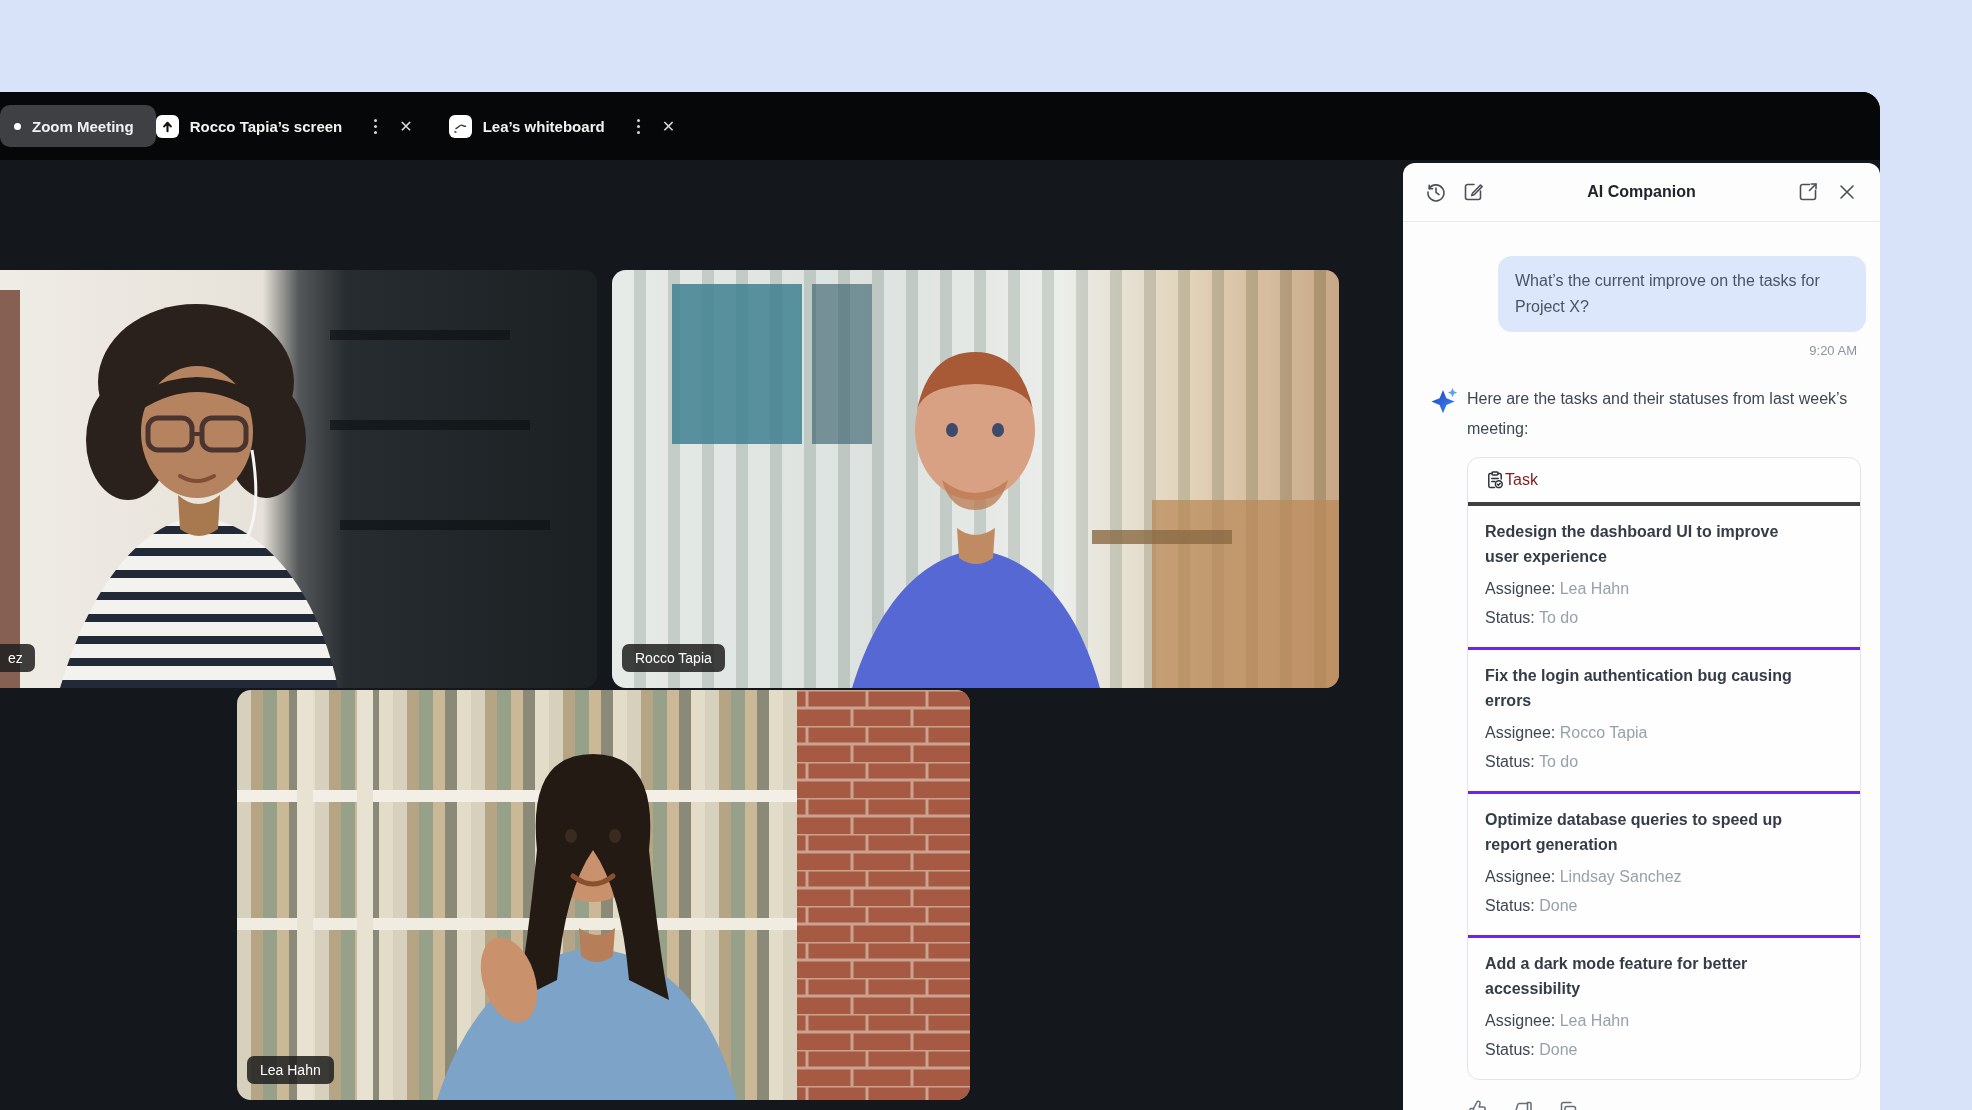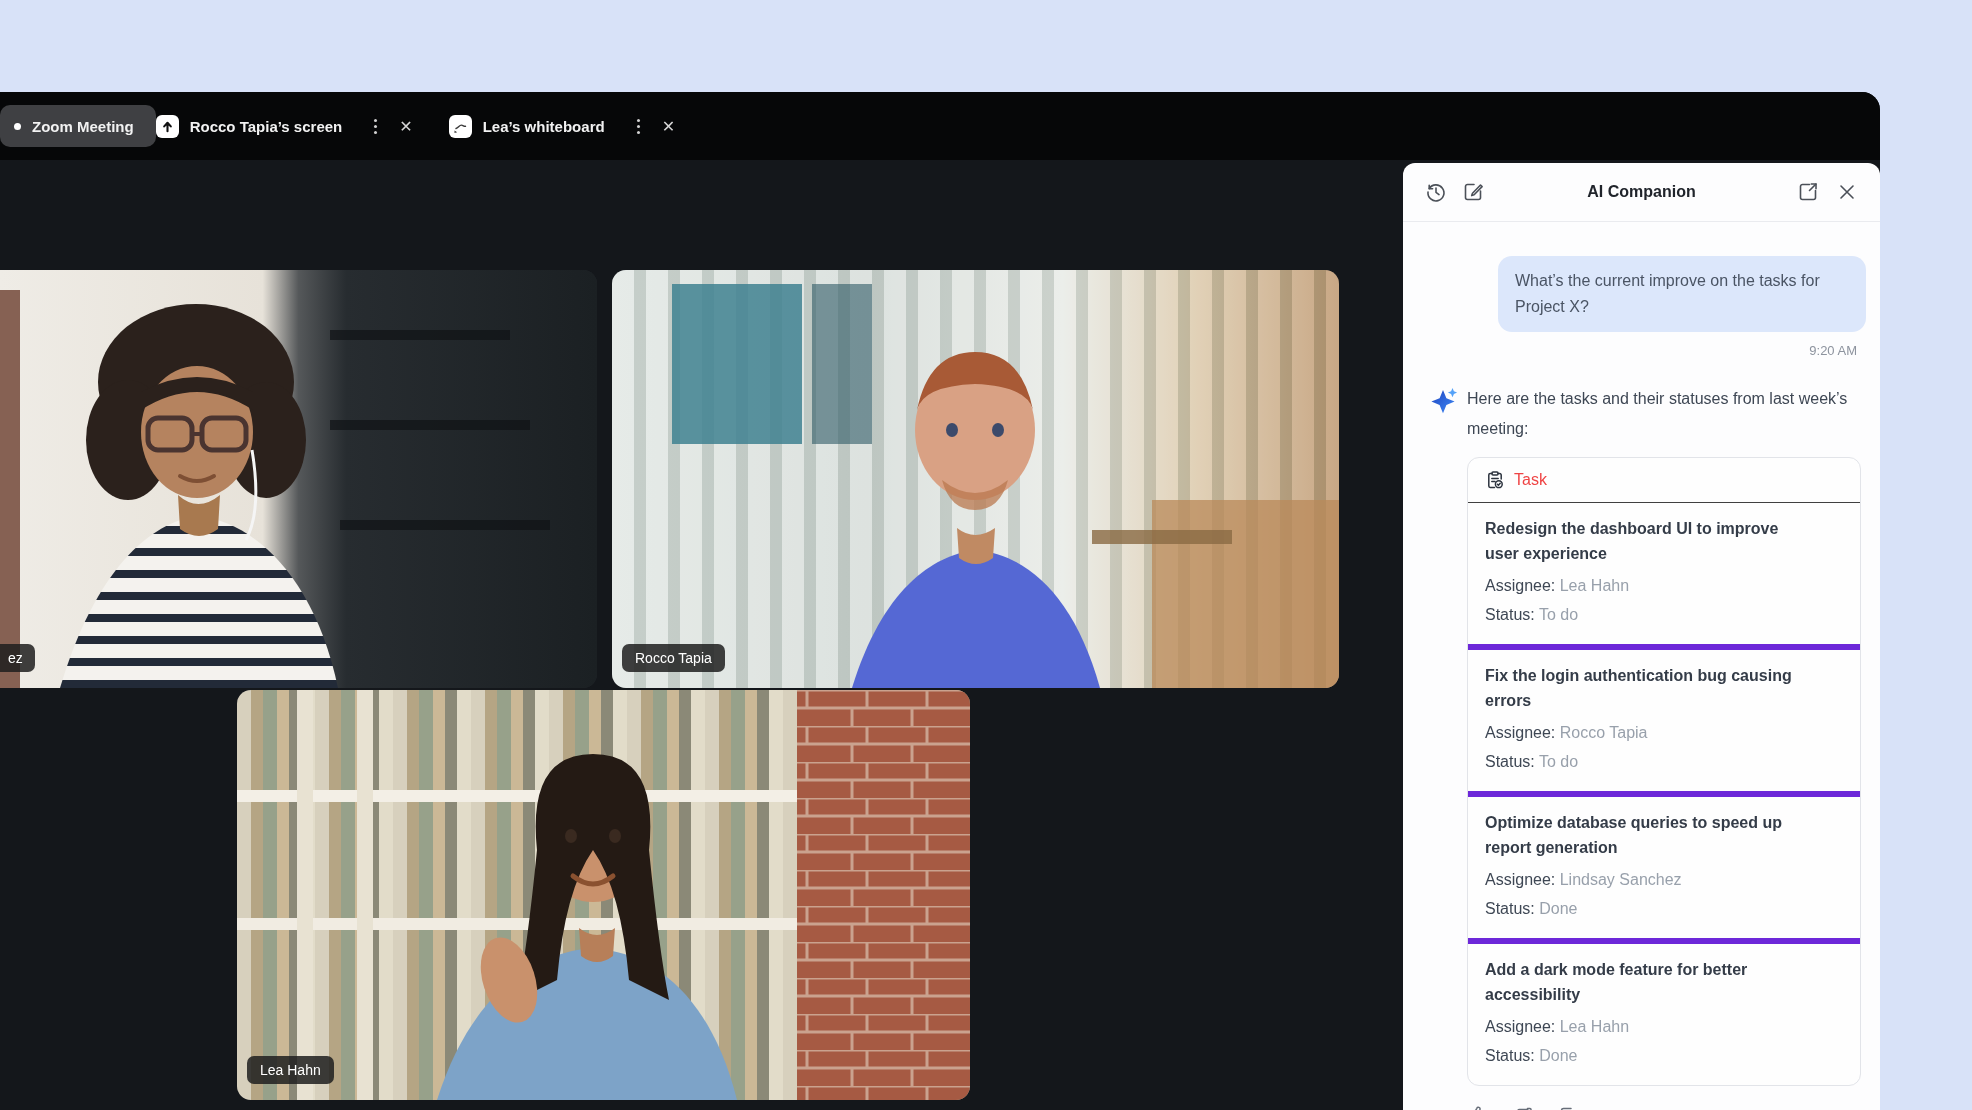--- a/index.html
+++ b/index.html
@@ -48,24 +48,24 @@
 
   .bubble { margin:34px 14px 0 95px; background:#dce7fb; border-radius:14px; padding:12px 17px;
             font-size:16px; line-height:26px; color:#4a5464; }
   .timestamp { text-align:right; margin:11px 23px 0 0; font-size:13px; color:#8d939e; }
 
   .ai-row { display:flex; margin:26px 14px 0 27px; }
   .sparkle { width:30px; height:30px; flex:0 0 30px; margin-right:7px; margin-top:2px; }
   .ai-text { font-size:16px; line-height:30px; color:#3e4754; max-width:385px; }
 
   .task-card { margin:13px 19px 0 64px; border:1px solid #e2e4e9; border-radius:12px; background:#fefefe; }
-  .card-header { display:flex; align-items:center; gap:9px; padding:12px 17px; border-bottom:1px solid #404040;
-                 font-size:16px; color:#ef4444; }
+  .card-header { display:flex; align-items:center; padding:12px 17px; border-bottom:4px solid #404040;
+                 font-size:16px; color:#7f1d1d; }
   .task-item { padding:13px 17px 15px; }
-  .task-item + .task-item { border-top:6px solid #6d28d9; }
+  .task-item + .task-item { border-top:3px solid #6d28d9; }
   .task-title { font-size:16px; font-weight:700; line-height:25px; color:#343c48; max-width:308px; margin-bottom:5px; }
   .meta { font-size:16px; line-height:29px; color:#3e4754; }
   .meta .val { color:#98a0ab; }
 
   .feedback { display:flex; gap:23px; margin:19px 0 0 64px; color:#666d78; }
   .fb-btn { width:22px; height:22px; display:inline-flex; cursor:pointer; }
 </style>
 </head>
 <body>
 

